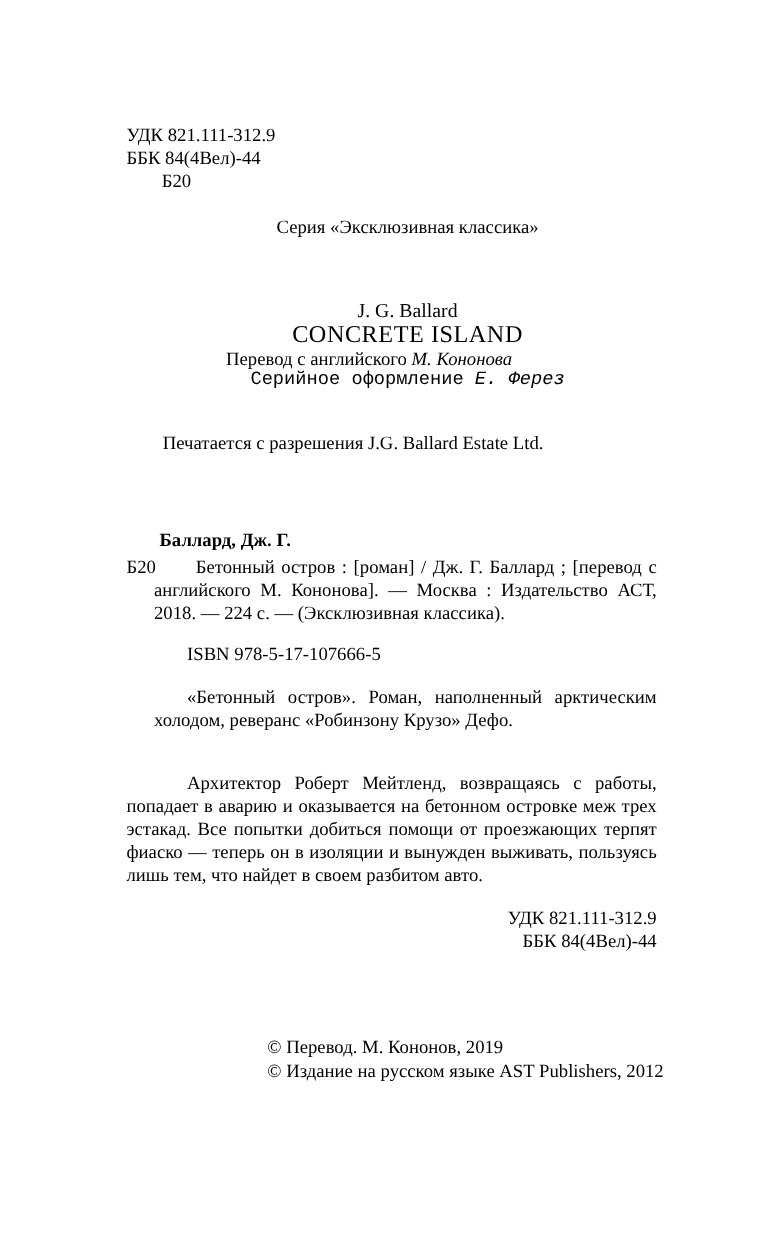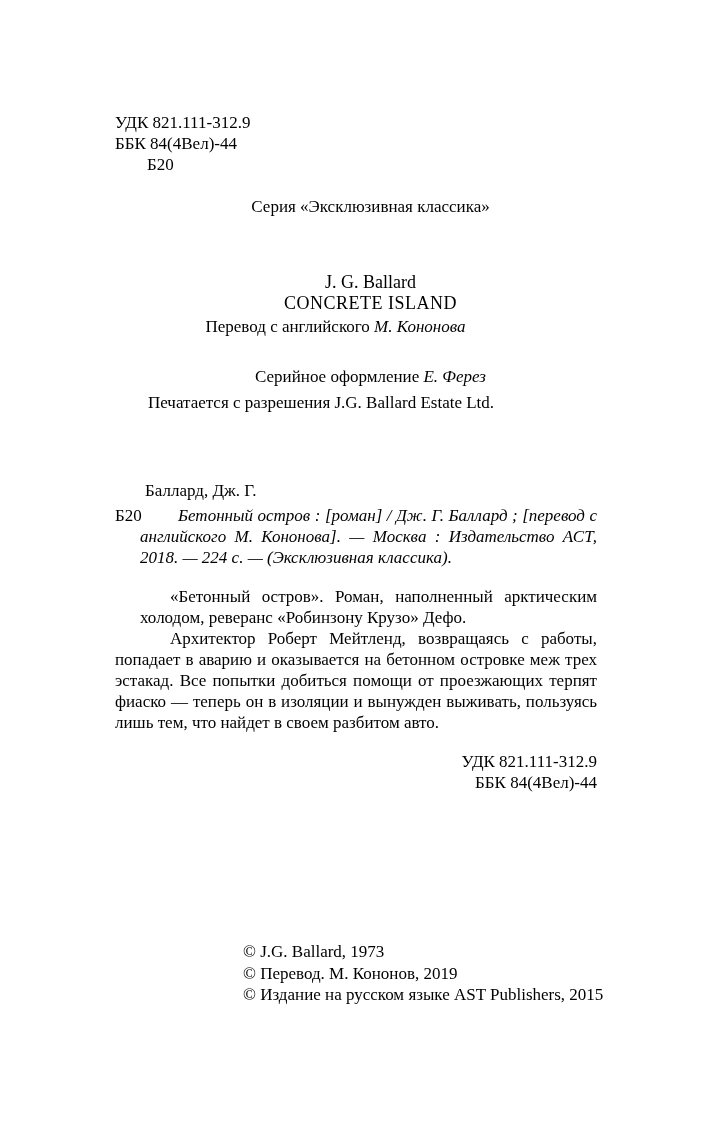--- a/index.html
+++ b/index.html
@@ -12,22 +12,22 @@
     font-size: 17px;
     line-height: 21px;
     color: #000000;
     overflow: hidden;
   }
   .abs { position: absolute; }
   .center { text-align: center; padding-left: 32px; }
   .right { text-align: right; }
   .justify { text-align: justify; }
   .italic { font-style: italic; }
-  .bold { font-weight: normal; }
-  .title-caps { font-size: 18px; letter-spacing: 0.5px; }
+  .bold { font-weight: bold; }
+  .title-caps { font-size: 22px; letter-spacing: 0.5px; }
   .author-line { font-size: 18px; }
   .hang-code { position: absolute; left: 0; top: 0; }
 </style>
 </head>
 <body>
 
 <div class="page">
 
   <div class="abs" style="left:115px; top:112px;">
     <div>УДК 821.111-312.9</div>
@@ -40,45 +40,45 @@
   <div class="abs center" style="left:0; top:252px; width:709px;margin-top:20px;">
     <div class="author-line">J. G. Ballard</div>
     <div class="title-caps">CONCRETE ISLAND</div>
   </div>
 
   <div class="abs center" style="left:0; top:316px; width:639px;">
     <span>Перевод с английского</span>
     <span class="italic">М. Кононова</span>
   </div>
 
-  <div class="abs center" style="left:0; top:366px; width:709px;">
+  <div class="abs center" style="left:0; top:335px; width:709px;font-family:Liberation Mono, monospace;">
     <span>Серийное оформление</span>
     <span class="italic">Е. Ферез</span>
   </div>
 
   <div class="abs center" style="left:0; top:392px; width:610px;">
     <div>Печатается с разрешения J.G. Ballard Estate Ltd.</div>
   </div>
 
   <div class="abs" style="left:115px; top:480px; width:482px;">
     <div class="bold" style="padding-left:30px;">Баллард, Дж. Г.</div>
 
     <div style="position:relative; margin-top:4px;">
       <span class="hang-code">Б20</span>
-      <p class="justify" style="margin-left:25px; text-indent:38px;font-style:italic;">Бетонный остров : [роман] / Дж. Г. Баллард ; [перевод с английского М. Кононова]. — Москва : Издательство АСТ, 2018. — 224 с. — (Эксклюзивная классика).</p>
+      <p class="justify" style="margin-left:25px; text-indent:38px;">Бетонный остров : [роман] / Дж. Г. Баллард ; [перевод с английского М. Кононова]. — Москва : Издательство АСТ, 2018. — 224 с. — (Эксклюзивная классика).</p>
     </div>
 
+    <div style="margin-top:16px; padding-left:55px;">ISBN 978-5-17-107666-5</div>
 
     <p class="justify" style="margin-top:18px; margin-left:25px; text-indent:30px;">«Бетонный остров». Роман, наполненный арктическим холодом, реверанс «Робинзону Крузо» Дефо.</p>
 
-    <p class="justify" style="text-indent:55px;">Архитектор Роберт Мейтленд, возвращаясь с работы, попадает в аварию и оказывается на бетонном островке меж трех эстакад. Все попытки добиться помощи от проезжающих терпят фиаско — теперь он в изоляции и вынужден выживать, пользуясь лишь тем, что найдет в своем разбитом авто.</p>
+    <p class="justify" style="text-indent:55px;margin-top:36px;">Архитектор Роберт Мейтленд, возвращаясь с работы, попадает в аварию и оказывается на бетонном островке меж трех эстакад. Все попытки добиться помощи от проезжающих терпят фиаско — теперь он в изоляции и вынужден выживать, пользуясь лишь тем, что найдет в своем разбитом авто.</p>
 
     <div class="right" style="margin-top:18px;">УДК 821.111-312.9</div>
     <div class="right">ББК 84(4Вел)-44</div>
   </div>
 
   <div class="abs" style="left:243px; top:941px; line-height:21.5px;">
-    <div>© J.G. Ballard, 1973</div>
     <div>© Перевод. М. Кононов, 2019</div>
-    <div>© Издание на русском языке AST Publishers, 2015</div>
+    <div>© Издание на русском языке AST Publishers, 2012</div>
   </div>
 
 </div>
 
 </body></html>

